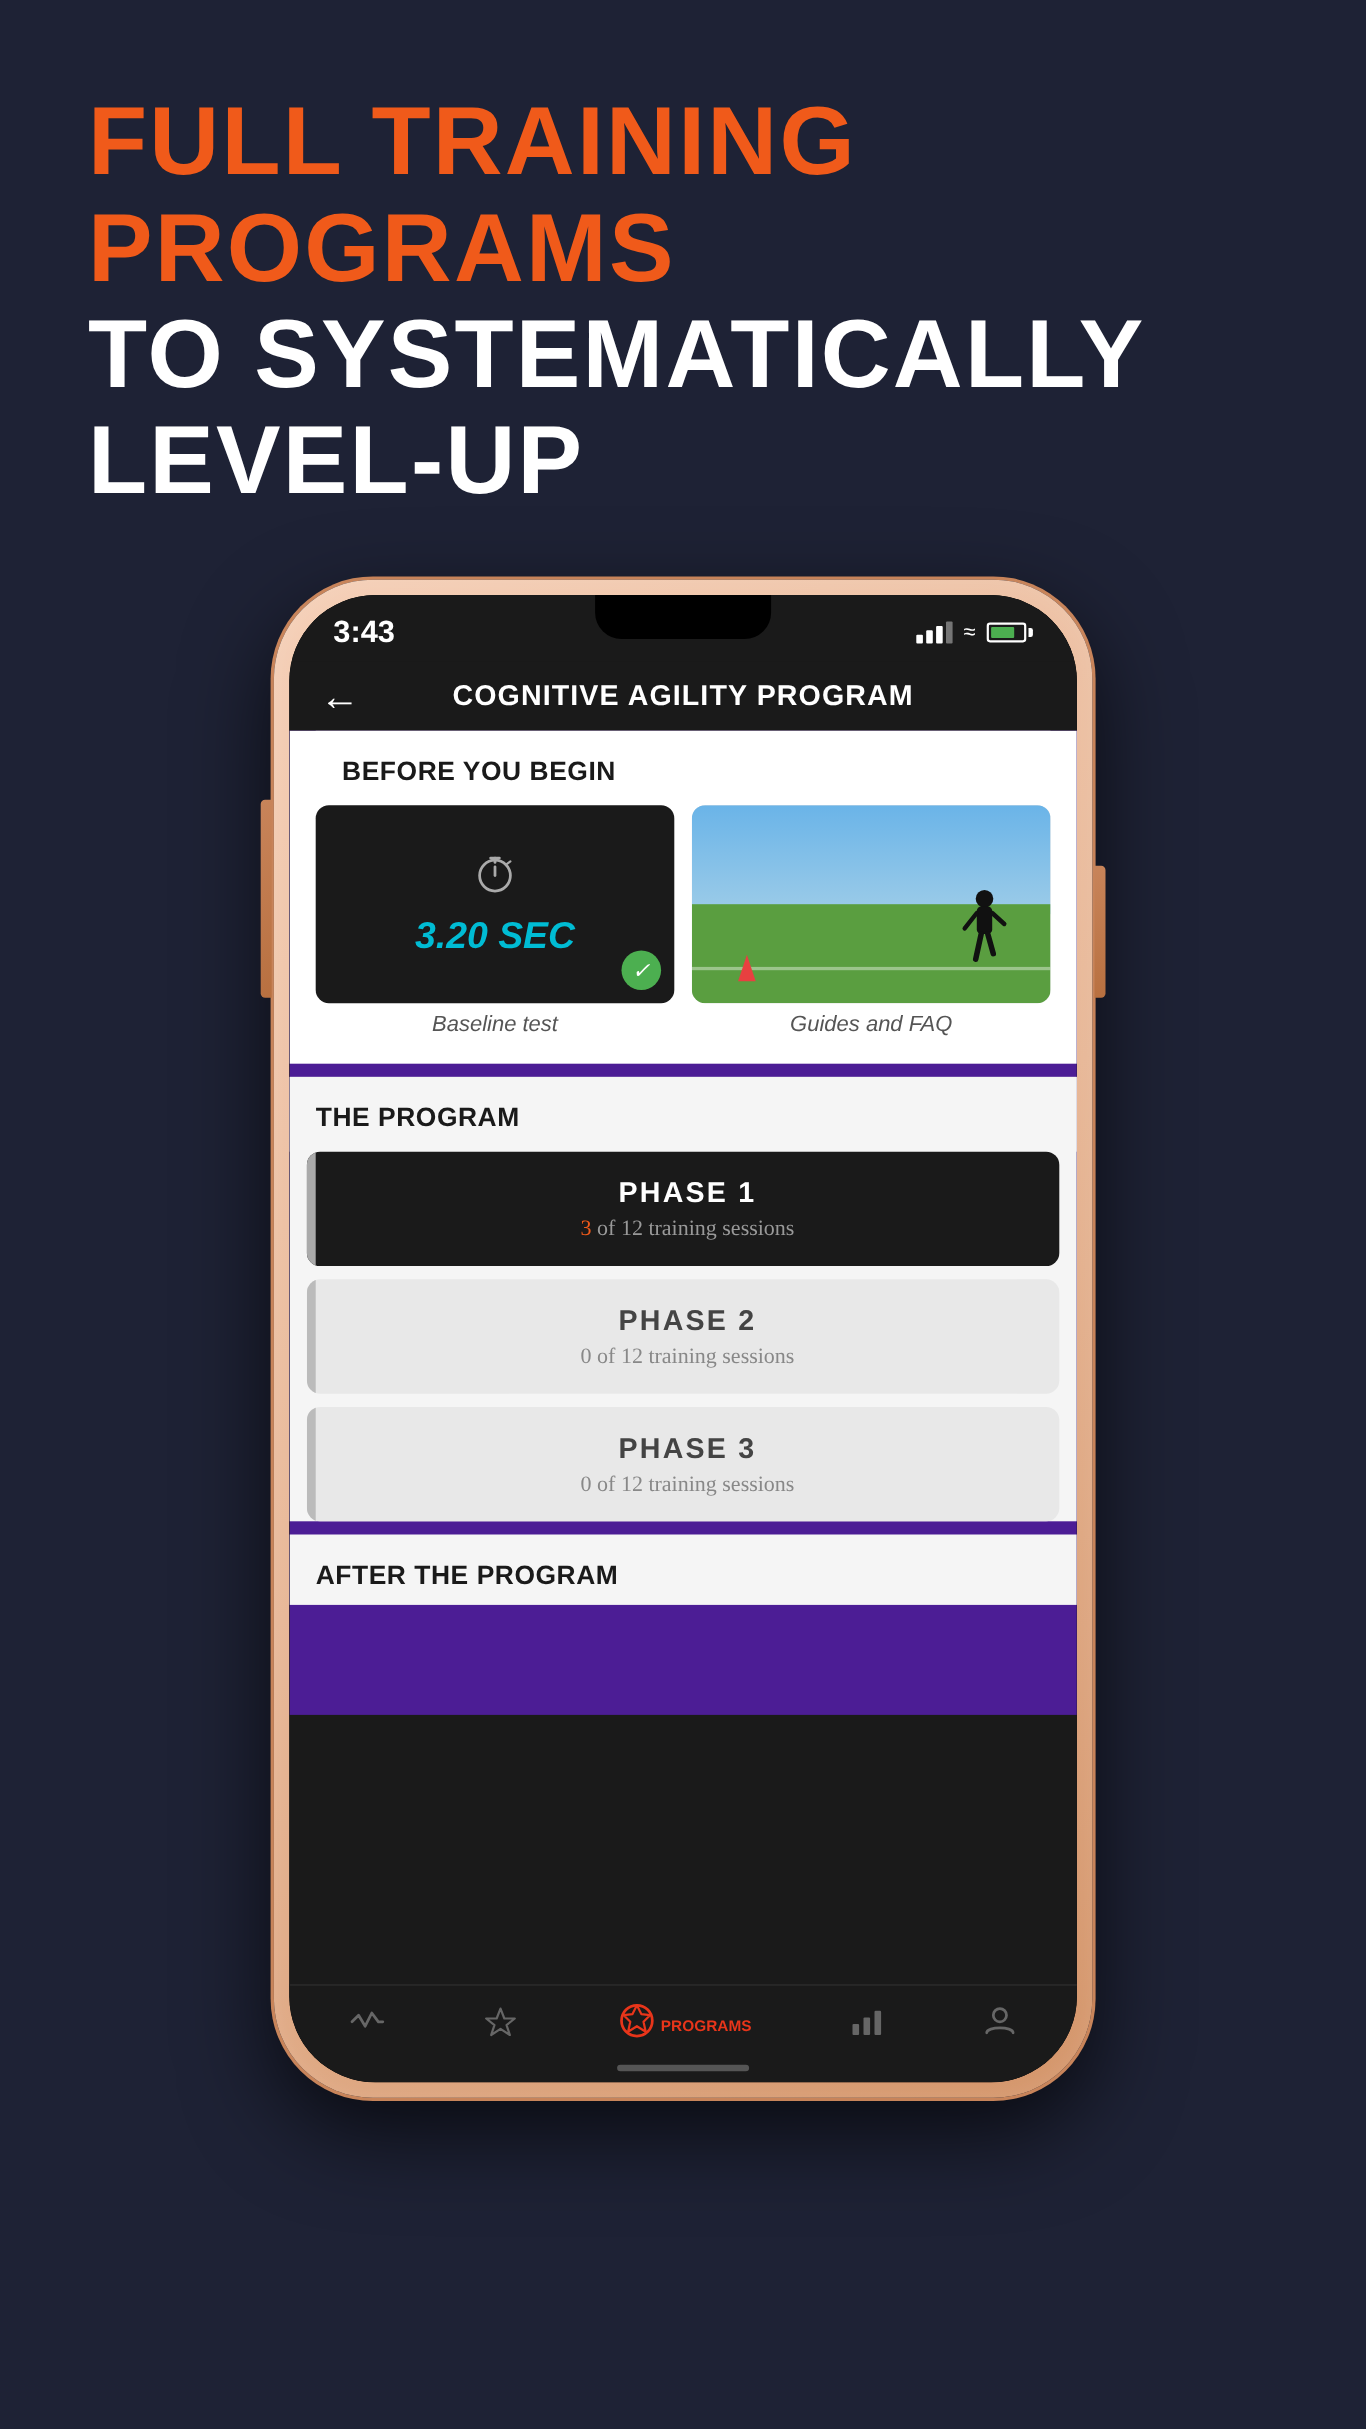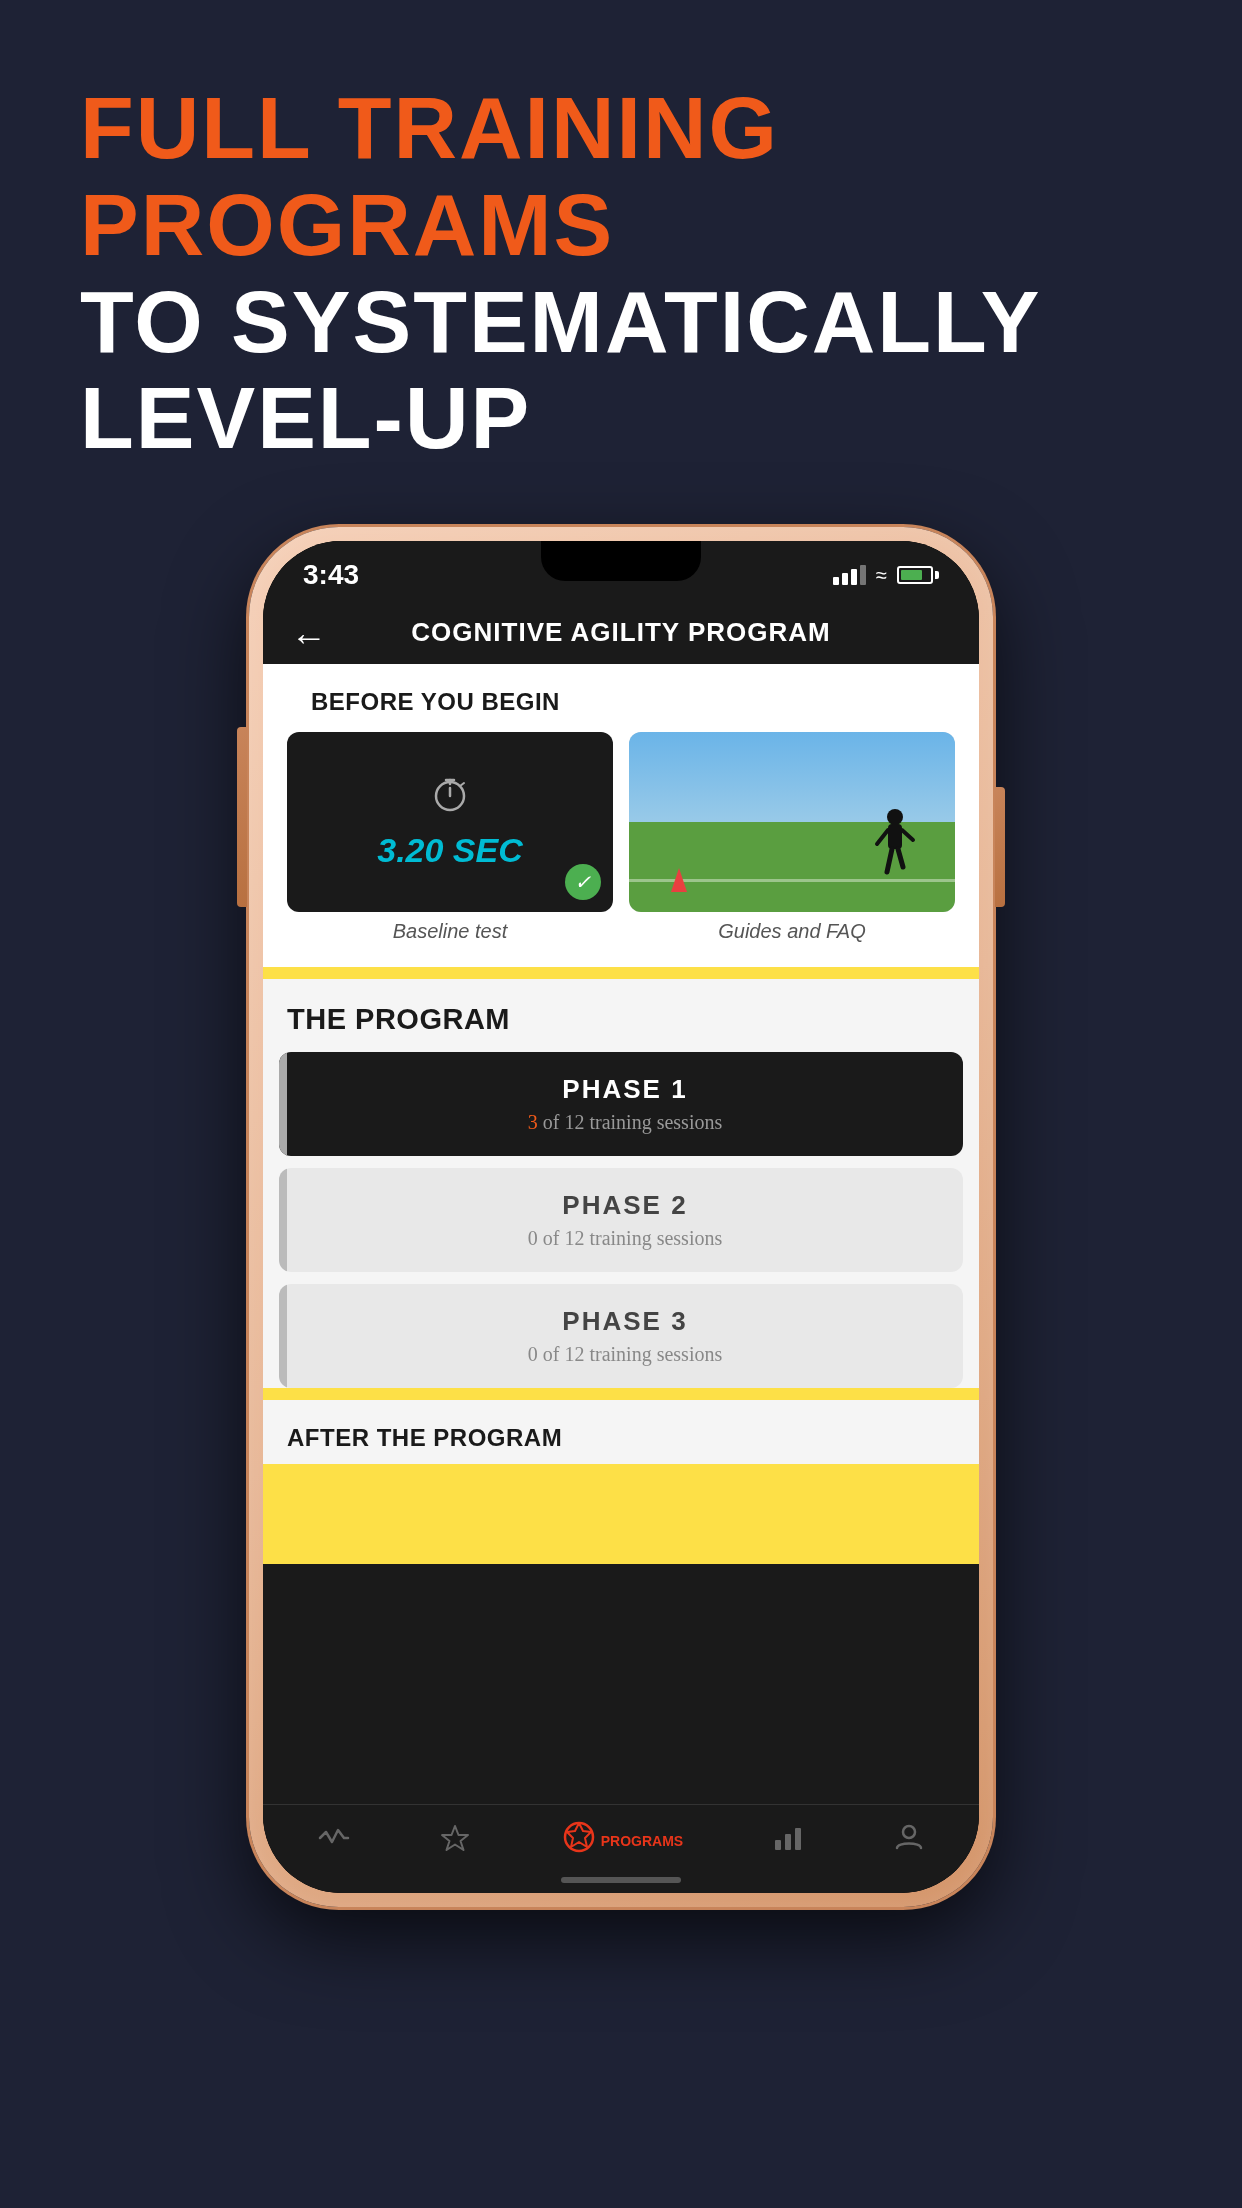--- a/index.html
+++ b/index.html
@@ -156,21 +156,21 @@
       font-size: 26px;
       font-weight: 700;
       color: #fff;
       letter-spacing: 1px;
       text-transform: uppercase;
     }
 
     
     .content-area {
       flex: 1;
-      background: #fde047;
+      background: #4c1d95;
       overflow-y: auto;
       padding-bottom: 100px;
     }
 
     .section-label {
       font-size: 24px;
       font-weight: 700;
       color: #1a1a1a;
       padding: 24px 24px 16px;
       background: #fff;
@@ -246,21 +246,21 @@
       text-align: center;
     }
 
     
     .program-section {
       background: #f5f5f5;
       margin-top: 12px;
     }
 
     .program-label {
-      font-size: 29px;
+      font-size: 24px;
       font-weight: 700;
       color: #1a1a1a;
       padding: 24px 24px 16px;
       letter-spacing: 0.5px;
       background: #f5f5f5;
     }
 
     .phase-card {
       margin: 0 16px 12px;
       border-radius: 12px;

